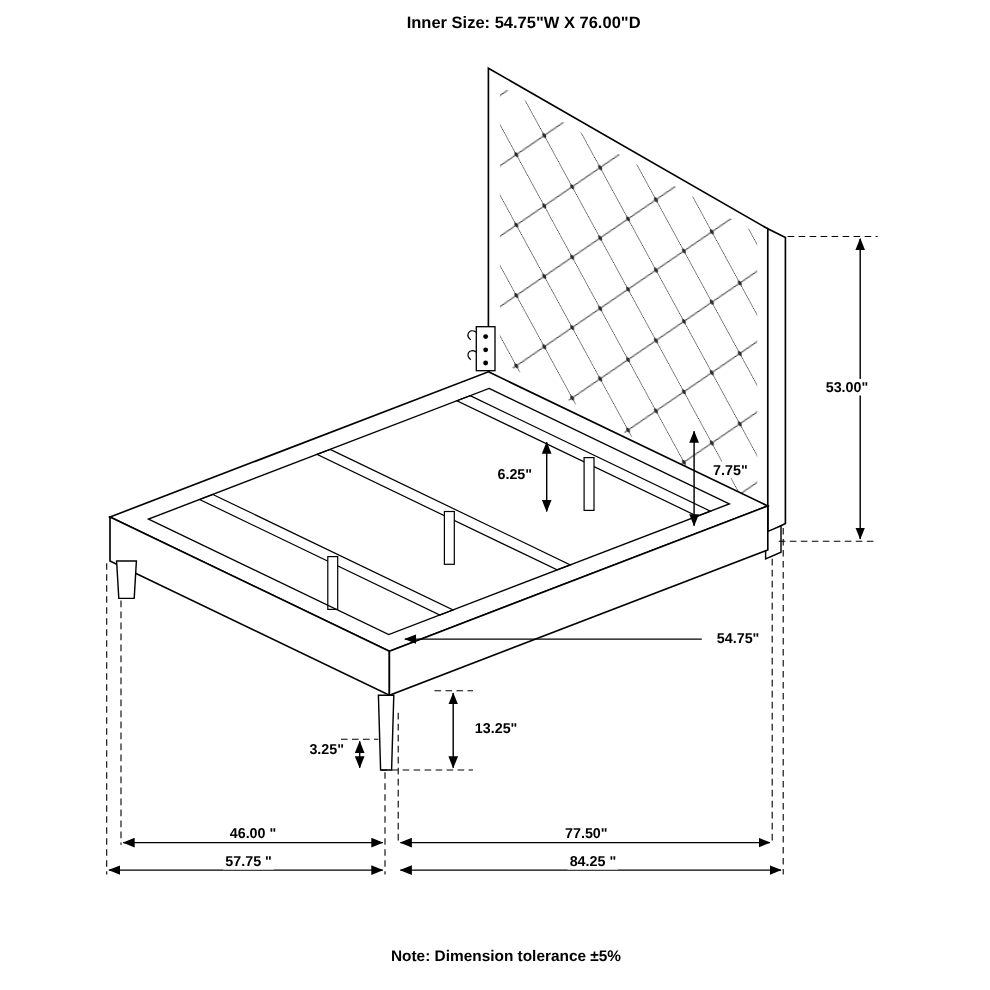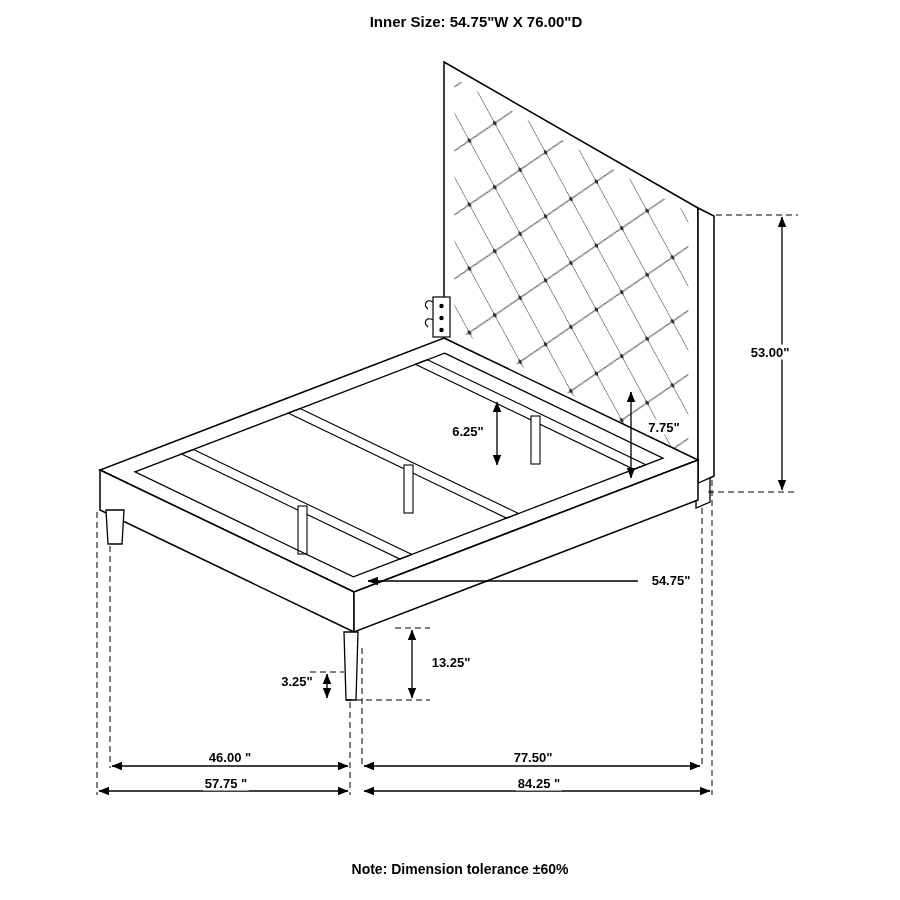--- a/index.html
+++ b/index.html
@@ -117,14 +117,14 @@
   <div class="lbl dim-lbl" style="left:468px; top:431px;">6.25"</div>
   <div class="lbl dim-lbl" style="left:664px; top:427px;">7.75"</div>
   <div class="lbl dim-lbl" style="left:671px; top:580px;">54.75"</div>
   <div class="lbl dim-lbl" style="left:451px; top:662px;">13.25"</div>
   <div class="lbl dim-lbl" style="left:297px; top:681px;">3.25"</div>
   <div class="lbl dim-lbl" style="left:230px; top:757px;">46.00 "</div>
   <div class="lbl dim-lbl" style="left:533px; top:757px;">77.50"</div>
   <div class="lbl dim-lbl" style="left:226px; top:783px;">57.75 "</div>
   <div class="lbl dim-lbl" style="left:539px; top:783px;">84.25 "</div>
 
-  <div class="lbl note-lbl" style="left:460px; top:869px;">Note: Dimension tolerance ±60%</div>
+  <div class="lbl note-lbl" style="left:460px; top:869px;">Note: Dimension tolerance ±5%</div>
 </div>
 
 </body></html>

